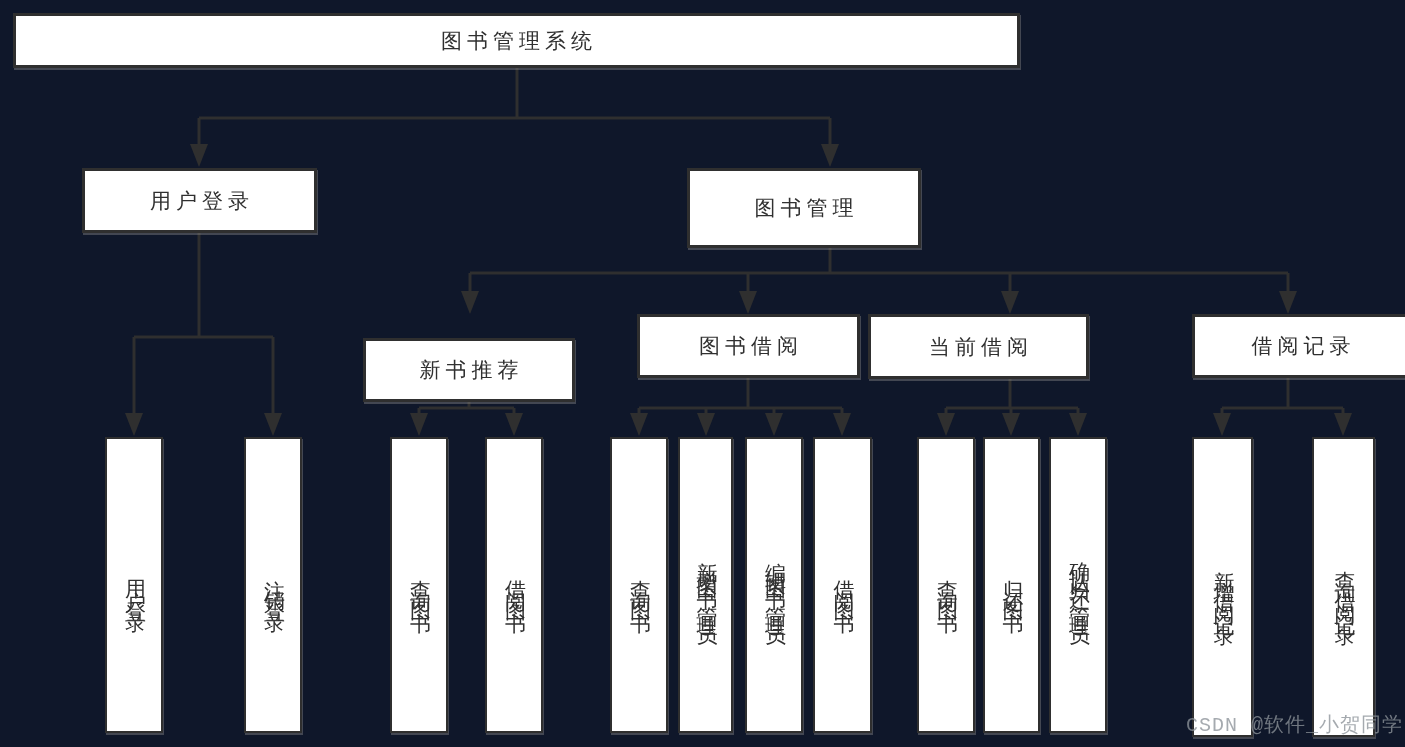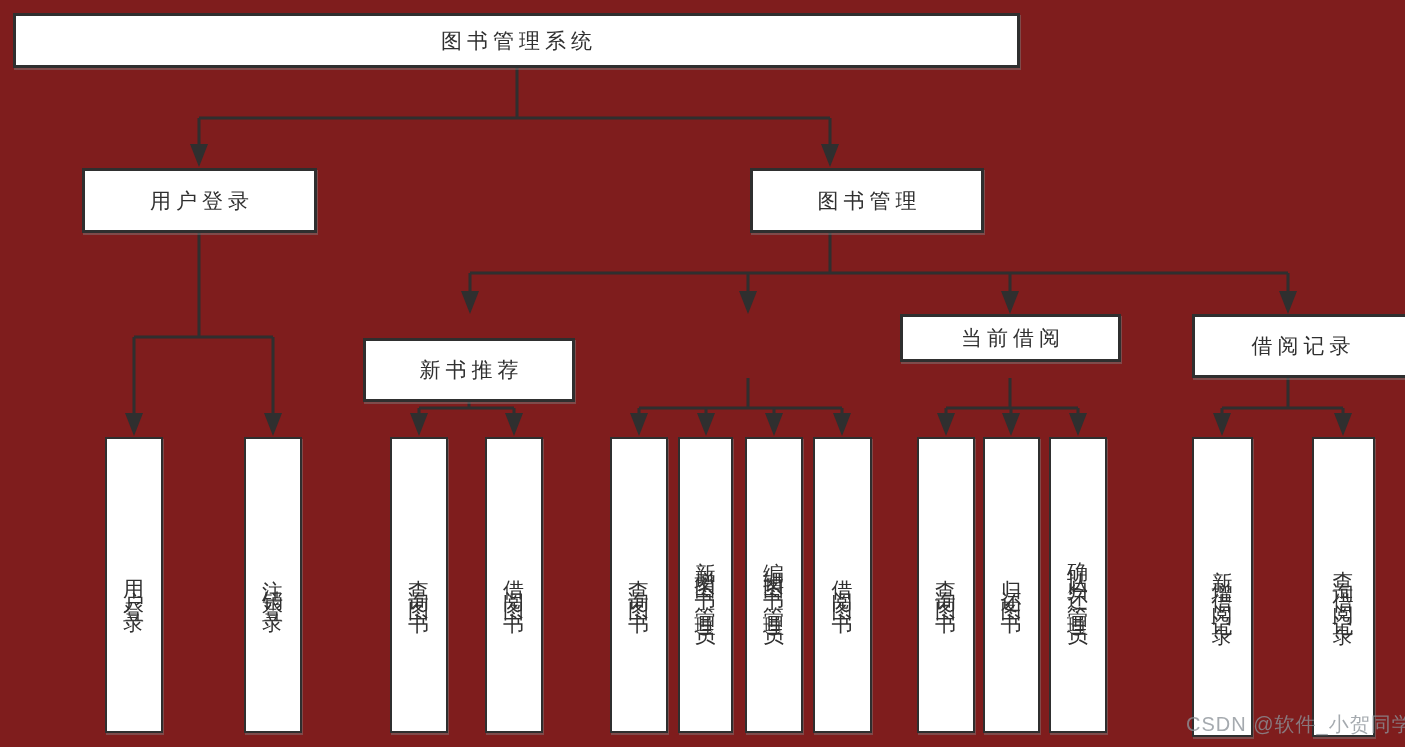--- a/index.html
+++ b/index.html
@@ -4,23 +4,23 @@
 <style>
   html, body {
     margin: 0;
     padding: 0;
     background: #ffffff;
   }
   .stage {
     position: relative;
     width: 1405px;
     height: 747px;
-    background: #7f1d1d;
+    background: #0f172a;
     overflow: hidden;
-    font-family: Liberation Sans, sans-serif;
+    font-family: Liberation Mono, monospace;
     color: #303030;
   }
   svg.connectors {
     position: absolute;
     left: 0; top: 0;
     width: 1405px;
     height: 747px;
     z-index: 1;
   }
   .box {
@@ -62,24 +62,24 @@
     z-index: 5;
     font-size: 20px;
     letter-spacing: 1px;
     color: rgba(140,146,152,0.78);
     white-space: nowrap;
     pointer-events: none;
   }
   
   .n-root      { left: 13px;  top: 13px;  width: 1007px; height: 55px; }
   .n-login     { left: 82px;  top: 168px; width: 235px;  height: 65px; }
-  .n-mgmt      { left: 750px; top: 168px; width: 234px;  height: 65px; }
+  .n-mgmt      { left: 687px; top: 168px; width: 234px;  height: 80px; }
   .n-recommend { left: 363px; top: 314px; width: 212px;  height: 64px; margin-top: 24px; }
   .n-borrow    { left: 637px; top: 314px; width: 223px;  height: 64px; }
-  .n-current   { left: 900px; top: 314px; width: 221px;  height: 48px; }
+  .n-current   { left: 868px; top: 314px; width: 221px;  height: 65px; }
   .n-records   { left: 1192px;top: 314px; width: 218px;  height: 64px; }
   .lf-1  { left: 105px;  top: 437px; width: 58px; height: 296px; }
   .lf-2  { left: 244px;  top: 437px; width: 58px; height: 296px; }
   .lf-3  { left: 390px;  top: 437px; width: 58px; height: 296px; }
   .lf-4  { left: 485px;  top: 437px; width: 58px; height: 296px; }
   .lf-5  { left: 610px;  top: 437px; width: 58px; height: 296px; }
   .lf-6  { left: 678px;  top: 437px; width: 55px; height: 296px; }
   .lf-7  { left: 745px;  top: 437px; width: 58px; height: 296px; }
   .lf-8  { left: 813px;  top: 437px; width: 59px; height: 296px; }
   .lf-9  { left: 917px;  top: 437px; width: 58px; height: 296px; }
@@ -140,20 +140,23 @@
   <div class="box n-login">
     <span class="hlabel">用户登录</span>
   </div>
   <div class="box n-mgmt">
     <span class="hlabel">图书管理</span>
   </div>
 
   <div class="box n-recommend">
     <span class="hlabel">新书推荐</span>
   </div>
+  <div class="box n-borrow">
+    <span class="hlabel">图书借阅</span>
+  </div>
   <div class="box n-current">
     <span class="hlabel">当前借阅</span>
   </div>
   <div class="box n-records">
     <span class="hlabel">借阅记录</span>
   </div>
 
   <div class="box leaf lf-1">
     <span class="vlabel">用户登录</span>
   </div>

